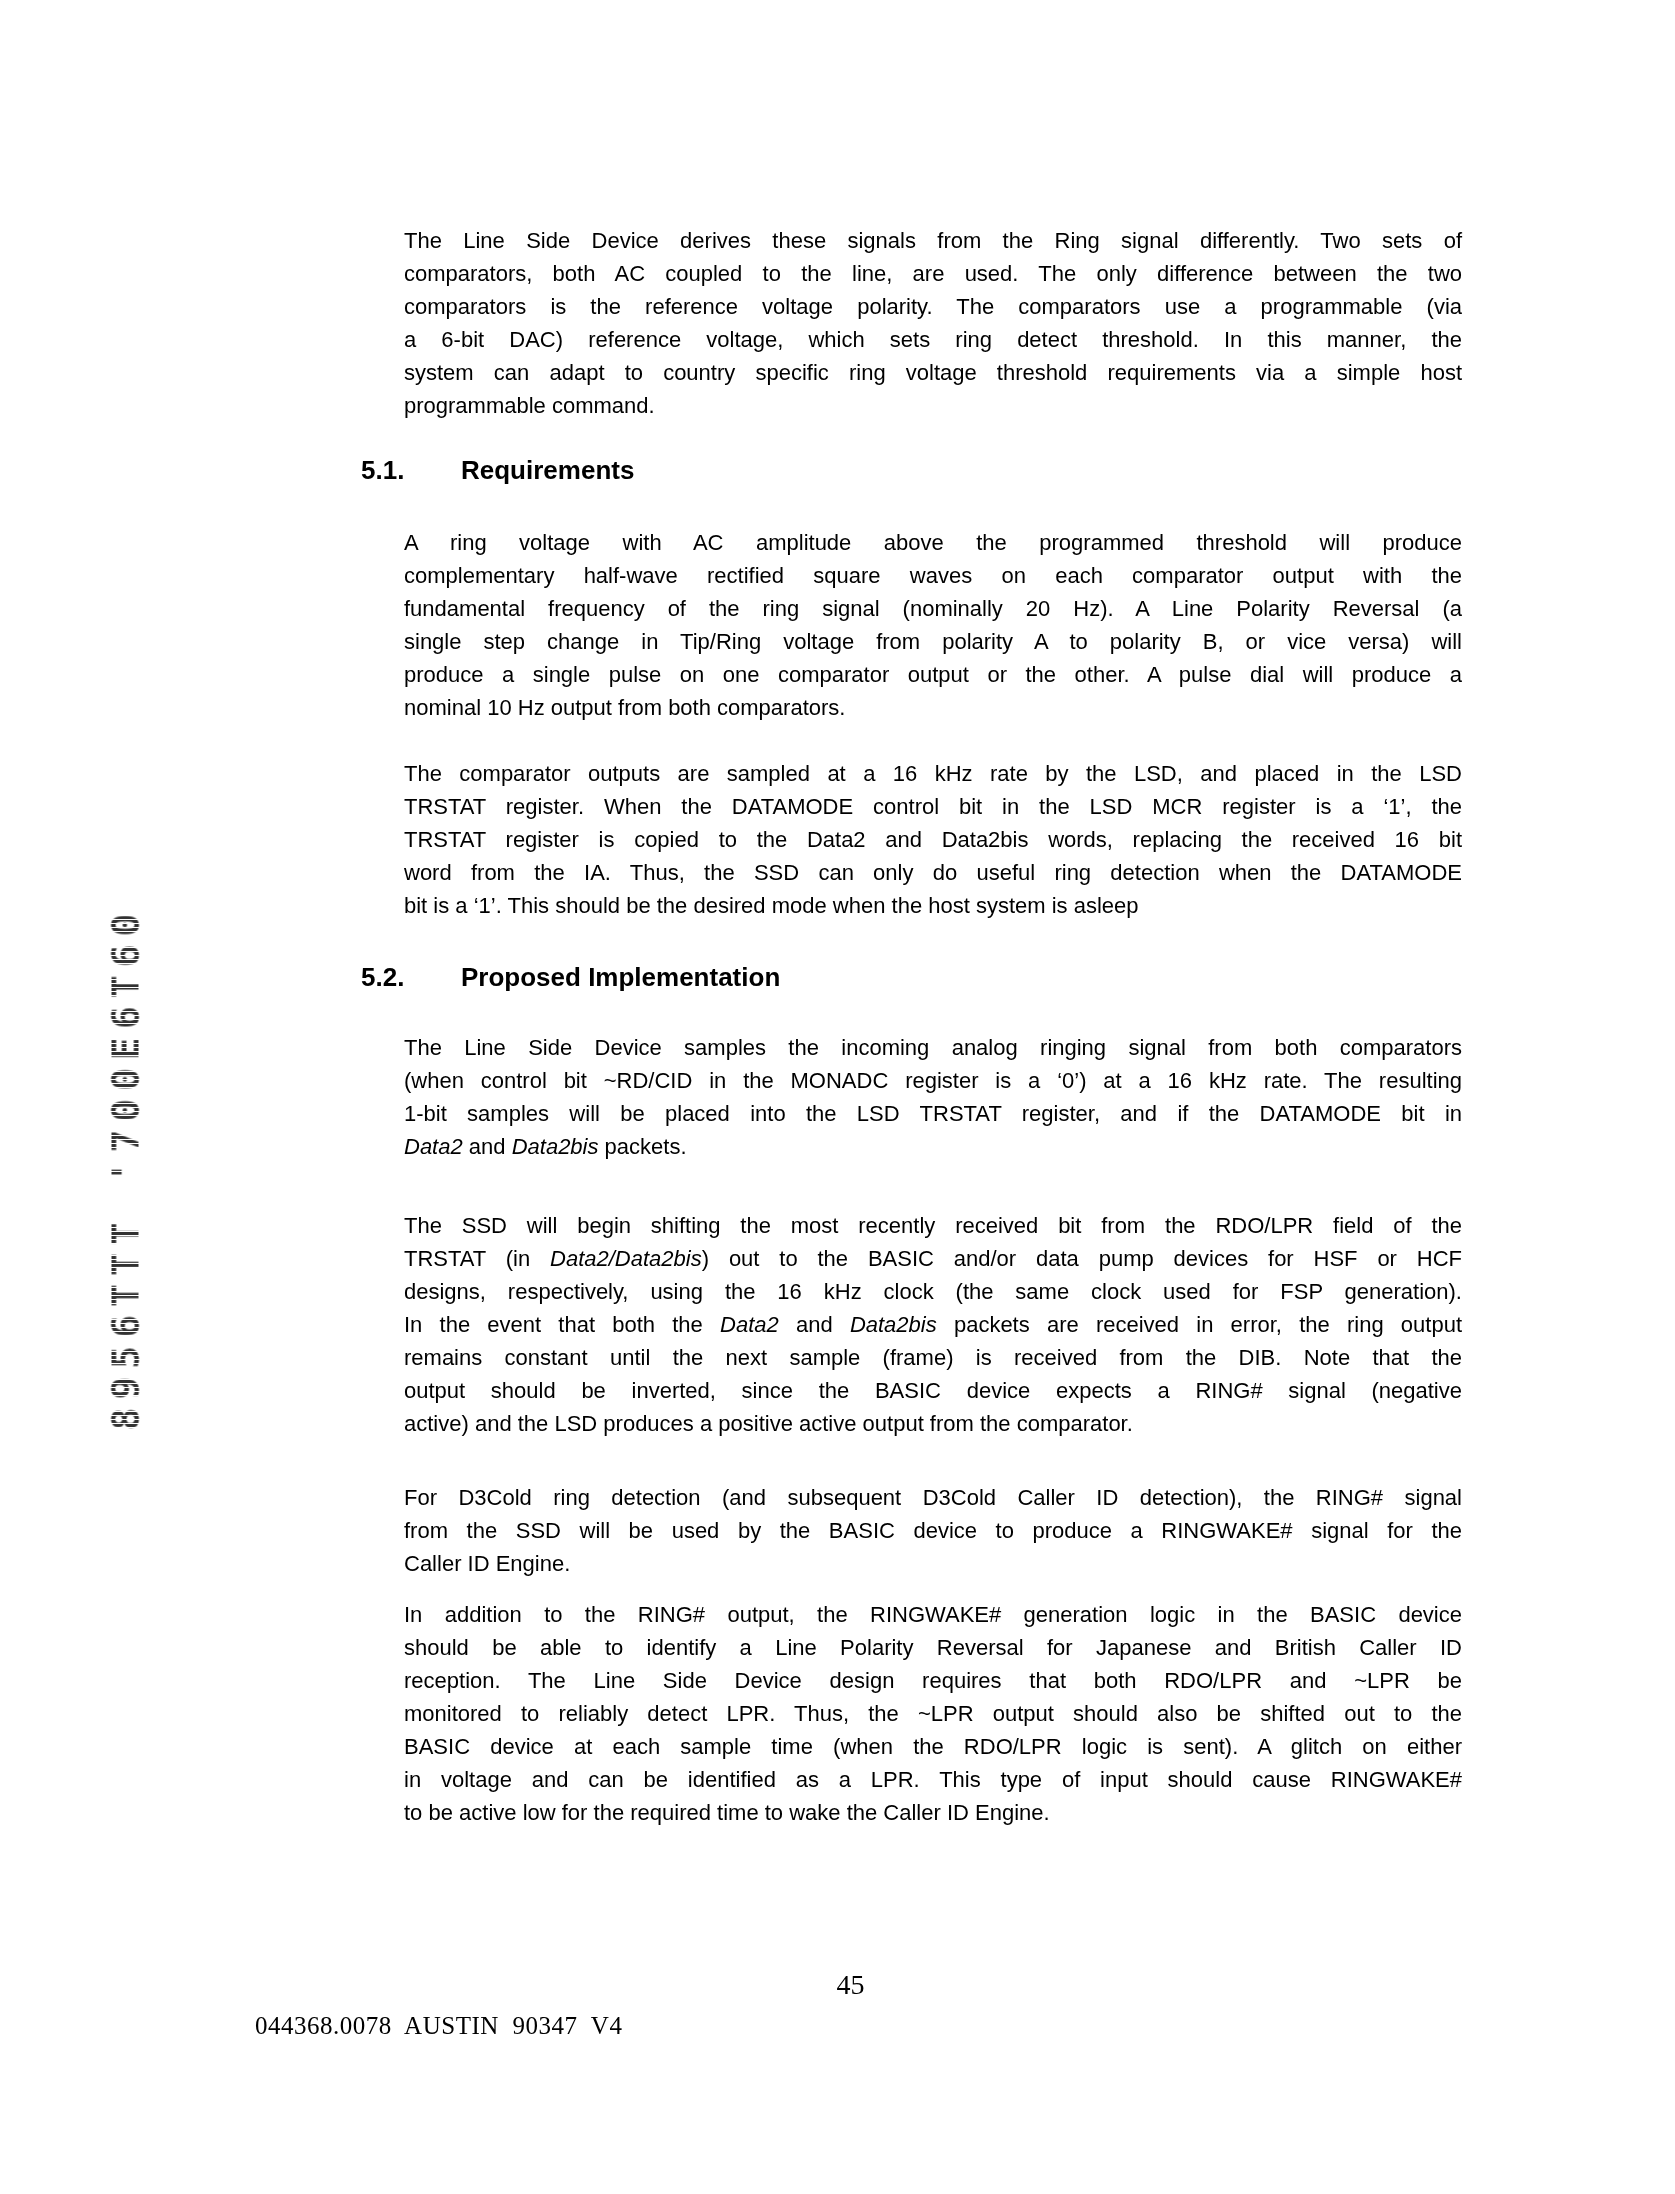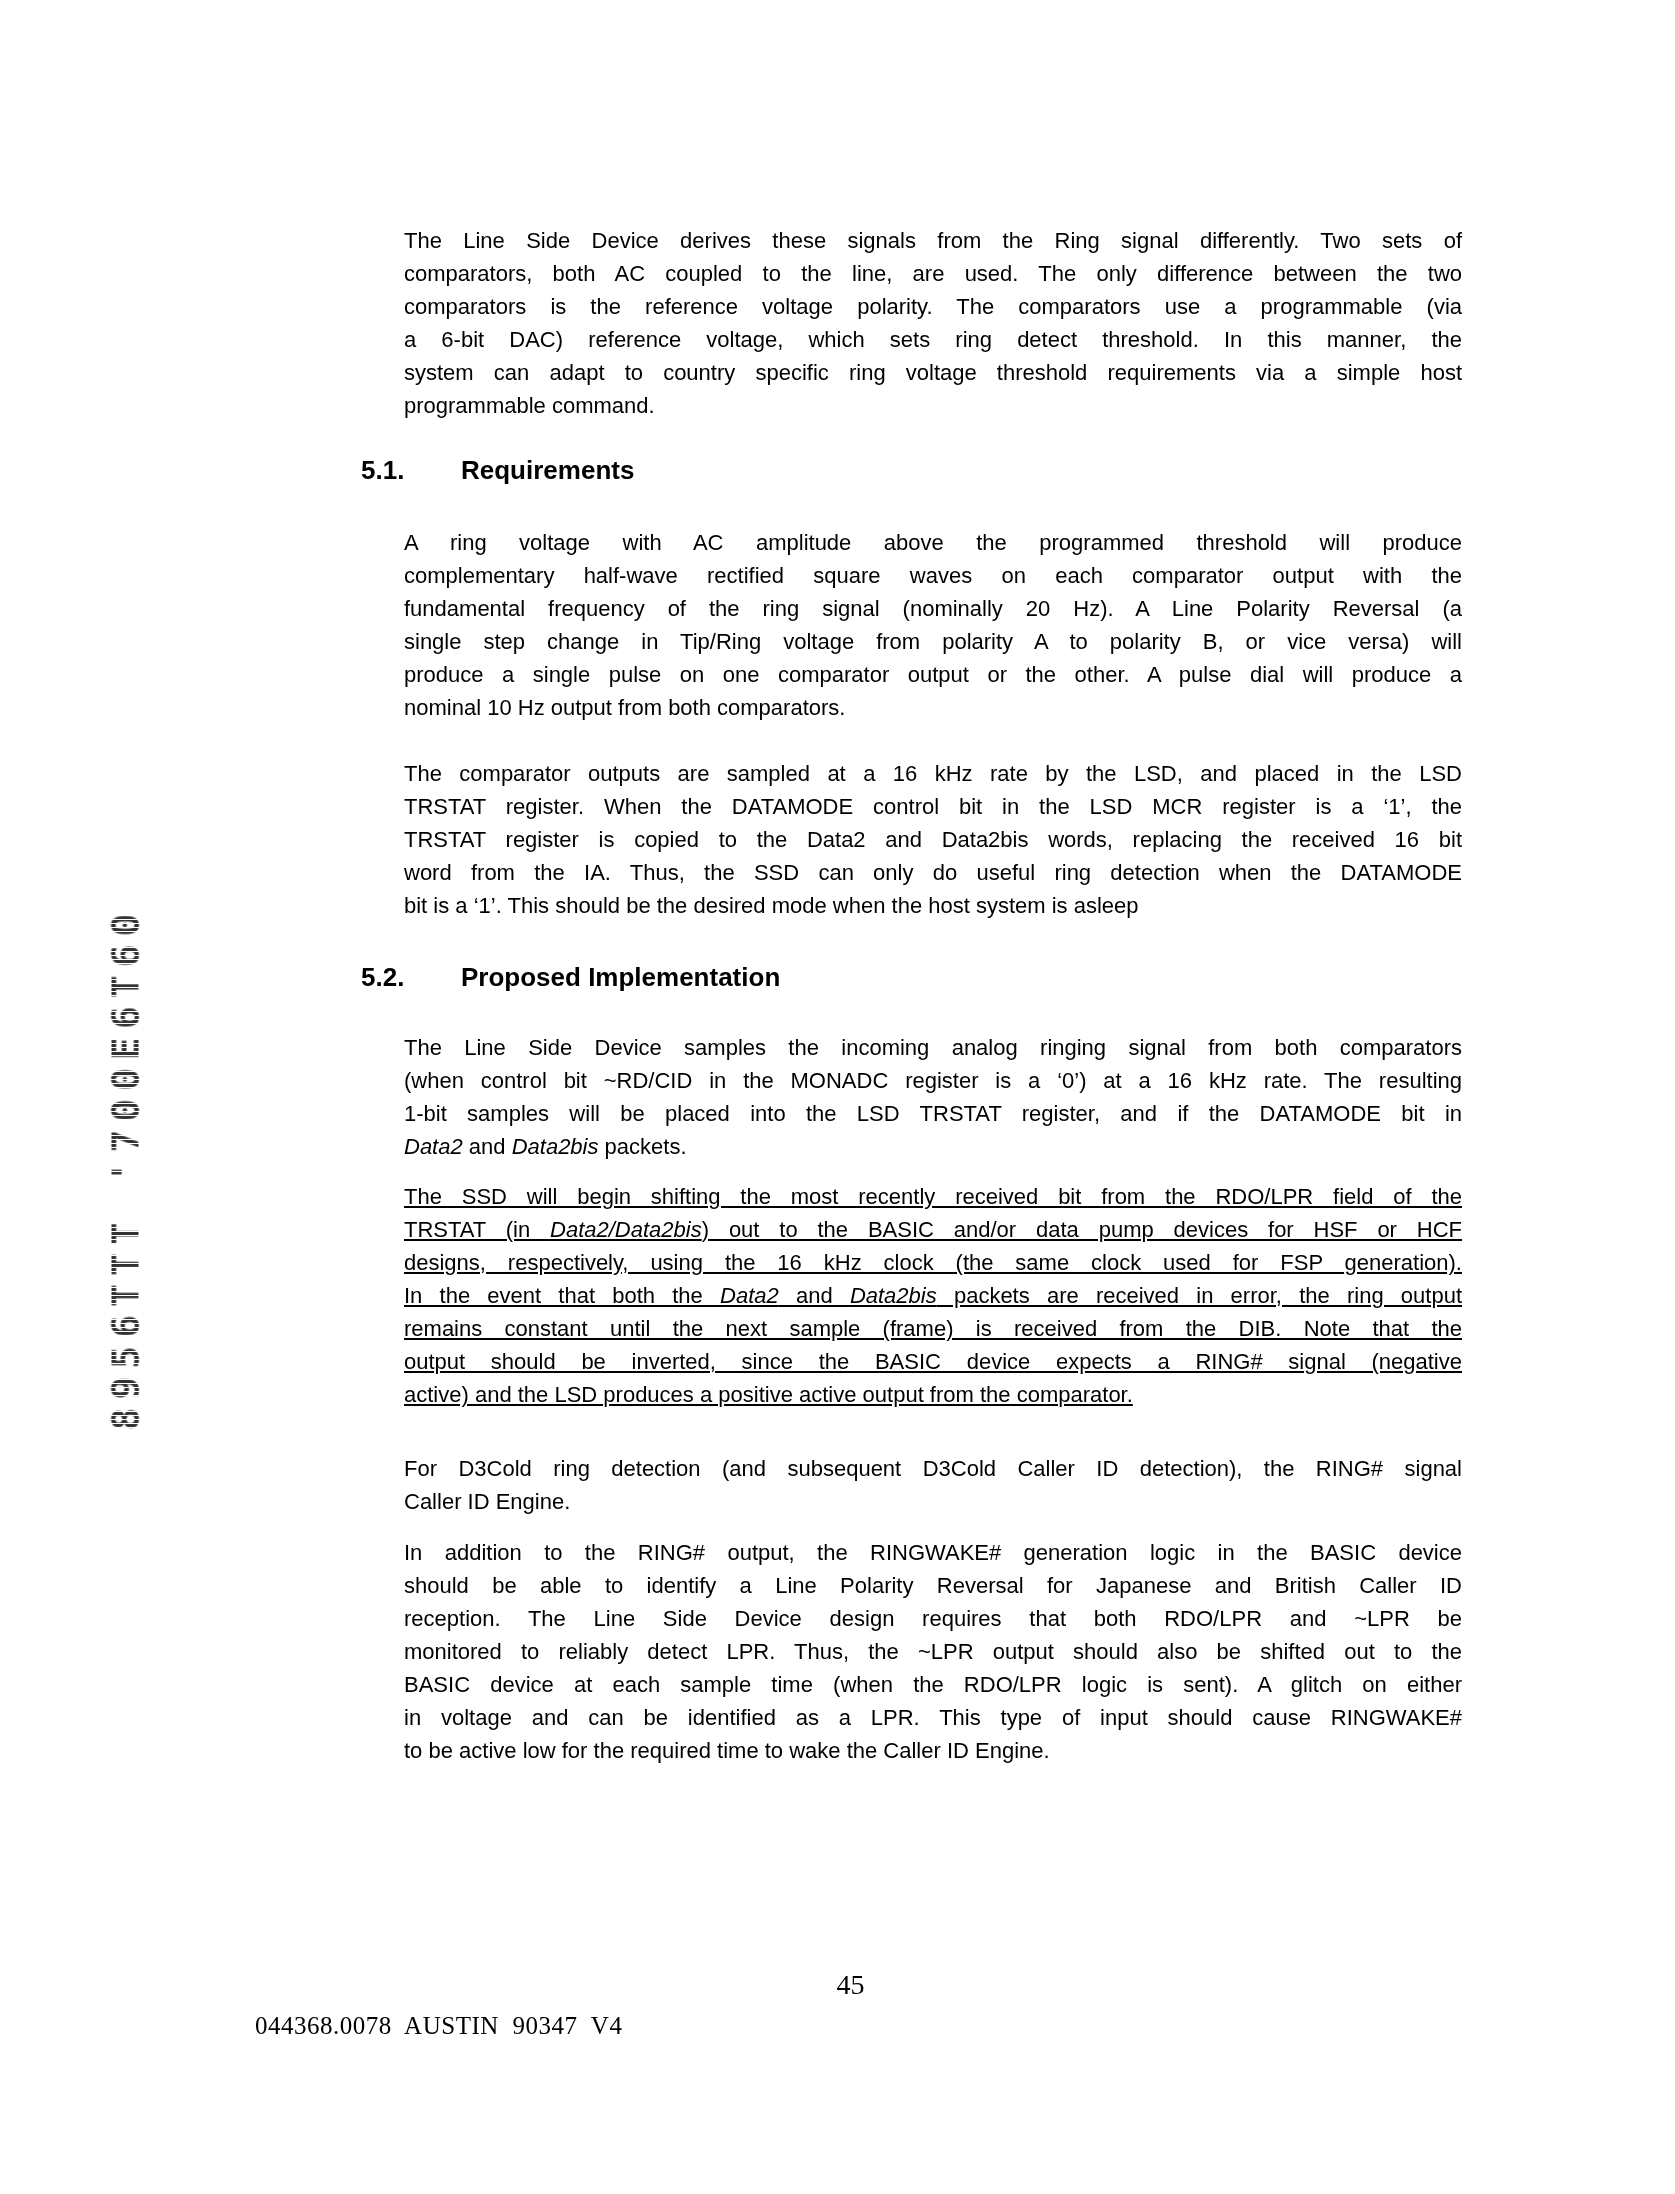--- a/index.html
+++ b/index.html
@@ -11,21 +11,21 @@
   .content{position:absolute;left:404px;top:0;width:1058px;}
   .para{font-size:22px;line-height:33px;}
   .line{text-align:justify;text-align-last:justify;}
   .line.last{text-align-last:left;}
   .intro{margin-top:224px;}
   .h51{margin-top:31px;}
   .pA{margin-top:38px;}
   .pB{margin-top:33px;}
   .h52{margin-top:38px;}
   .pC{margin-top:36px;}
-  .pD{margin-top:17px;text-decoration:underline;}
+  .pD{margin-top:46px;}
   .pE{margin-top:41px;}
   .pF{margin-top:18px;}
   .heading{font-size:26px;font-weight:bold;line-height:35px;margin-left:-43px;}
   .hnum{display:inline-block;width:100px;}
   .pagenum{
     position:absolute;top:1969px;left:0;width:100%;box-sizing:border-box;padding-left:25px;
     text-align:center;font-family:"Liberation Serif",serif;font-size:28px;
   }
   .footer{
     position:absolute;top:2012px;left:255px;
@@ -100,20 +100,21 @@
         <div class="line"><span>TRSTAT (in </span><i>Data2/Data2bis</i><span>) out to the BASIC and/or data pump devices for HSF or HCF</span></div>
         <div class="line"><span>designs, respectively, using the 16 kHz clock (the same clock used for FSP generation).</span></div>
         <div class="line"><span>In the event that both the </span><i>Data2</i><span> and </span><i>Data2bis</i><span> packets are received in error, the ring output</span></div>
         <div class="line"><span>remains constant until the next sample (frame) is received from the DIB.  Note that the</span></div>
         <div class="line"><span>output should be inverted, since the BASIC device expects a RING# signal (negative</span></div>
         <div class="line last"><span>active) and the LSD produces a positive active output from the comparator.</span></div>
       </div>
 
     <div class="para pE">
         <div class="line"><span>For D3Cold ring detection (and subsequent D3Cold Caller ID detection), the RING# signal</span></div>
+        <div class="line"><span>from the SSD will be used by the BASIC device to produce a RINGWAKE# signal for the</span></div>
         <div class="line last"><span>Caller ID Engine.</span></div>
       </div>
 
     <div class="para pF">
         <div class="line"><span>In addition to the RING# output, the RINGWAKE# generation logic in the BASIC device</span></div>
         <div class="line"><span>should be able to identify a Line Polarity Reversal for Japanese and British Caller ID</span></div>
         <div class="line"><span>reception.  The Line Side Device design requires that both RDO/LPR and ~LPR be</span></div>
         <div class="line"><span>monitored to reliably detect LPR.  Thus, the ~LPR output should also be shifted out to the</span></div>
         <div class="line"><span>BASIC device at each sample time (when the RDO/LPR logic is sent).  A glitch on either</span></div>
         <div class="line"><span>in voltage and can be identified as a LPR.  This type of input should cause RINGWAKE#</span></div>

